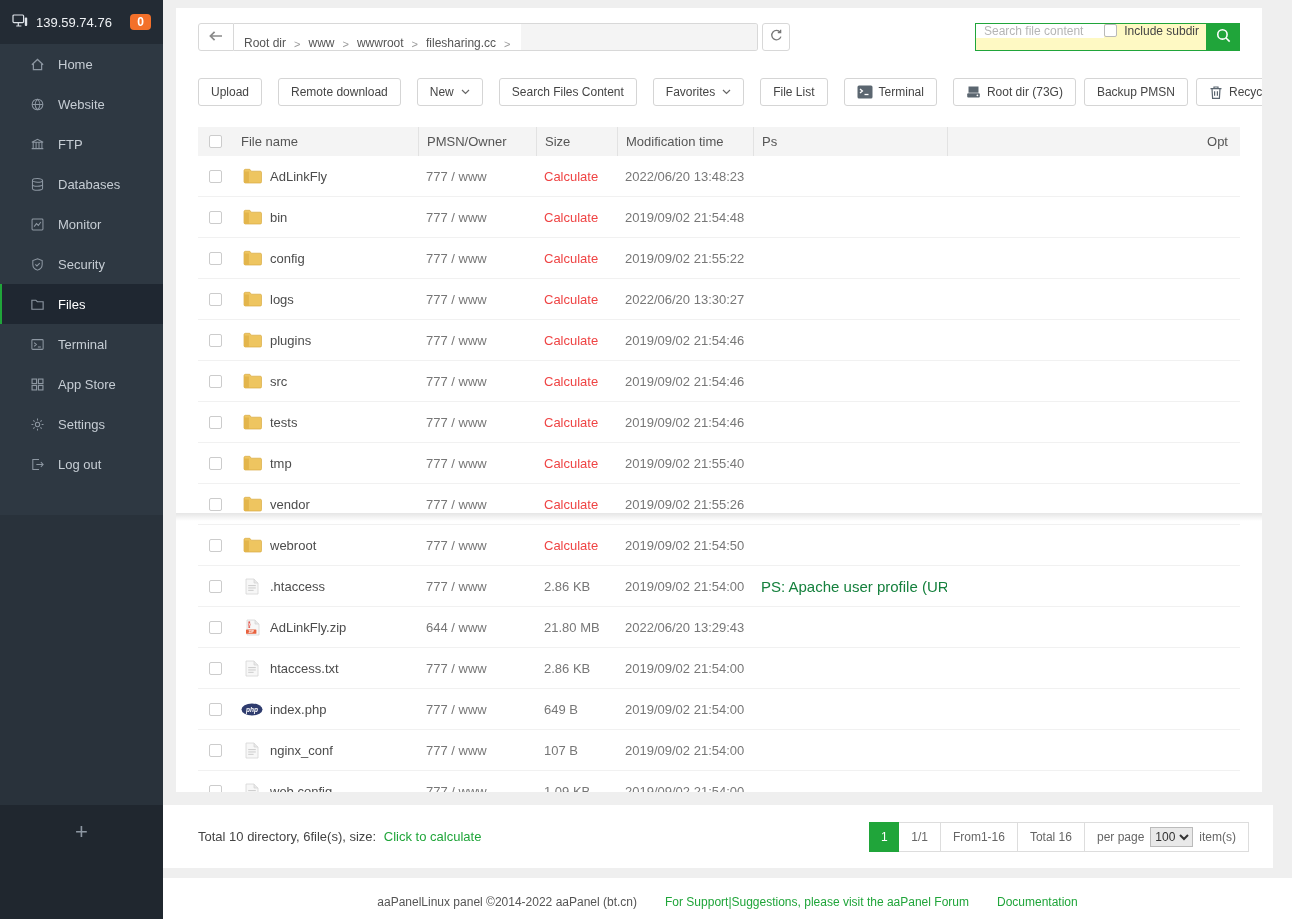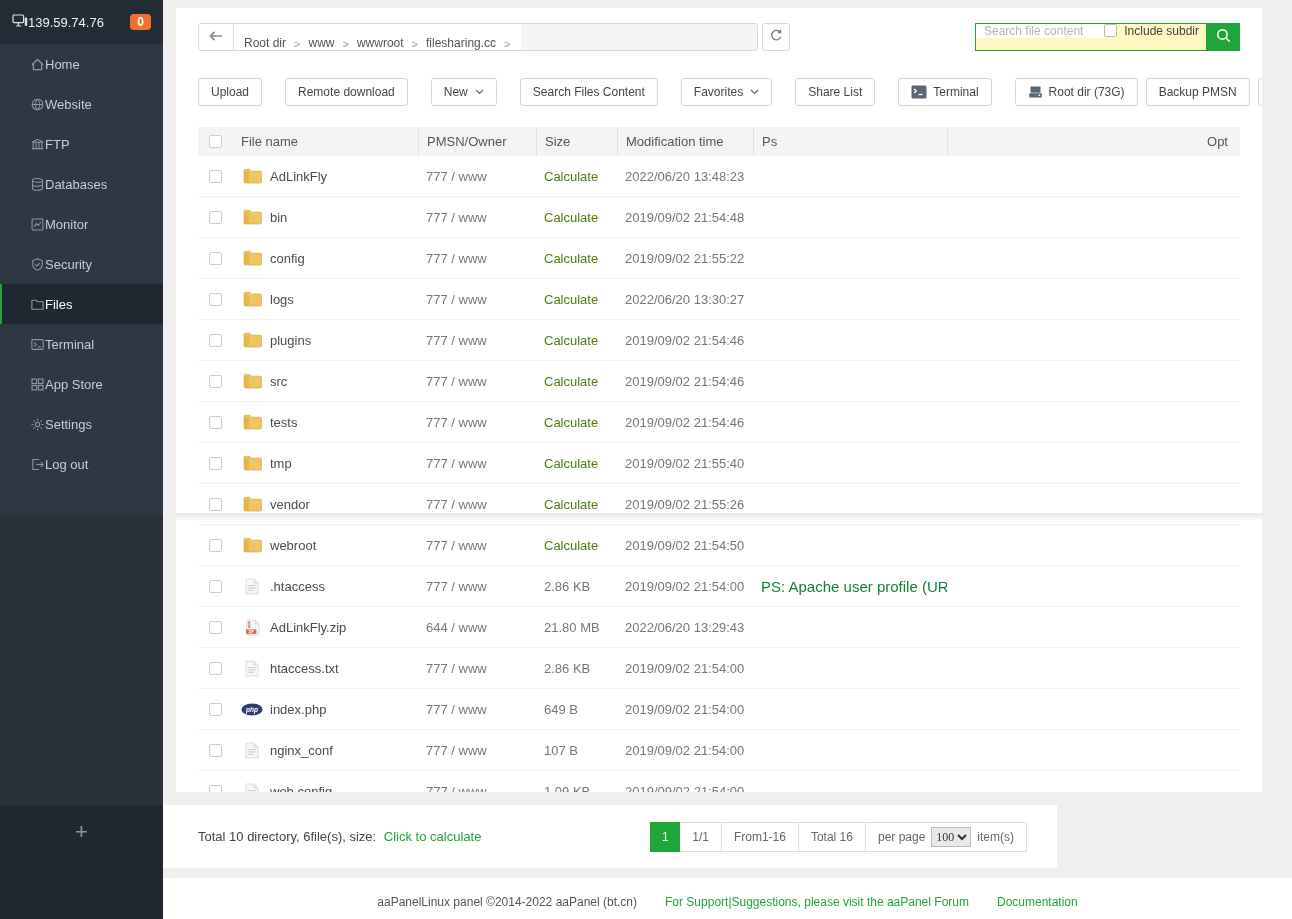--- a/index.html
+++ b/index.html
@@ -2,24 +2,24 @@
 <html><head>
 <meta charset="utf-8">
 <style>
   *{box-sizing:border-box}
   html,body{margin:0;padding:0}
   body{width:1292px;height:919px;overflow:hidden;background:#efefef;
        font-family:"Liberation Sans",sans-serif;font-size:13px;color:#444;position:relative}
 
   
   .sidebar{position:absolute;left:0;top:0;width:163px;height:919px;background:#2e3842;z-index:5}
-  .sidebar-header{height:44px;background:#232b34;display:flex;align-items:center;padding:0 12px;gap:0;color:#dde2e8}
+  .sidebar-header{height:44px;background:#232b34;display:flex;align-items:center;padding:0 12px;gap:8px;color:#dde2e8}
   .server-ip{color:#eef1f4;font-size:13px}
   .badge{margin-left:auto;background:#f3702a;color:#fff;font-size:12px;font-weight:bold;padding:1px 7px;border-radius:4px;cursor:pointer}
-  .side-item{height:40px;display:flex;align-items:center;padding-left:27px;color:#c6cdd4;
+  .side-item{height:40px;display:flex;align-items:center;gap:13px;padding-left:27px;color:#c6cdd4;
              font-size:13px;cursor:pointer;border-left:2px solid transparent}
   .side-item .icon{color:#8d97a2;display:flex;width:16px;justify-content:center}
   .side-item.active{background:#1f2731;border-left-color:#20a53a;color:#fff}
   .sidebar-dim{position:absolute;left:0;top:515px;width:100%;height:290px;background:rgba(0,0,0,.10);pointer-events:none}
   .sidebar-bottom{position:absolute;bottom:0;left:0;width:100%;height:114px;background:#20272f;
                   color:#8d97a2;font-size:22px;text-align:center;padding-top:14px}
 
   
   .main{margin-left:163px;position:relative;height:919px}
   .panel{position:relative;margin:8px 0 0 13px;width:1086px;height:784px;background:#fff;
@@ -46,21 +46,21 @@
   .search-input::placeholder{color:#b5b5b5}
   .sb-cbx{width:13px;height:13px;border:1px solid #b9b9b9;border-radius:2px;background:#fff;flex:none;cursor:pointer}
   .sb-label{font-size:12px;color:#444;margin:0 7px;white-space:nowrap}
   .search-btn{width:34px;height:28px;background:#20a53a;border:0;display:flex;align-items:center;
               justify-content:center;cursor:pointer;flex:none;margin:-1px -1px -1px 0}
 
   
   .toolbar{display:flex;justify-content:space-between;margin-top:27px}
   .tb-left,.tb-right{display:flex;align-items:center}
   .btn{display:flex;align-items:center;gap:6px;border:1px solid #d5d5d5;background:#fff;border-radius:3px;
-       height:28px;padding:0 12px;font-size:12px;color:#454545;margin-right:23px;cursor:pointer;
+       height:28px;padding:0 12px;font-size:12px;color:#454545;margin-right:16px;cursor:pointer;
        font-family:inherit;white-space:nowrap}
   .tb-left .btn:last-child{margin-right:0}
   .tb-right .btn{margin-right:0;margin-left:8px}
   .btn .icon{display:flex}
   .caret{display:flex;margin-left:1px}
 
   
   .table{margin-top:21px}
   .thead{display:grid;grid-template-columns:35px 185px 118px 81px 136px 194px 1fr;height:29px;background:#f4f4f4;
          font-size:13px;color:#555}
@@ -68,35 +68,35 @@
   .th:nth-child(n+3){border-left:1px solid #e2e2e2}
   .th.th-opt{justify-content:flex-end;padding-right:12px}
   .th.cb-cell,.cell-cb{display:flex;align-items:center;justify-content:center;padding-left:0}
   .cbx{width:13px;height:13px;border:1px solid #ccc;border-radius:2px;background:#fff;display:inline-block;cursor:pointer}
   .trow{display:grid;grid-template-columns:35px 185px 118px 81px 136px 194px 1fr;height:41px;align-items:center;
         border-bottom:1px solid #f1f1f1;font-size:13px;color:#777}
   .cell-name{display:flex;align-items:center;gap:7px;padding-left:8px;color:#4c4c4c}
   .cell-name .icon{display:flex;width:22px;justify-content:center;flex:none}
   .fname{cursor:pointer}
   .cell{padding-left:8px}
-  .size-link{color:#4d7c0f;text-decoration:none;cursor:pointer}
+  .size-link{color:#ef4444;text-decoration:none;cursor:pointer}
   .cell-ps{font-size:15px;color:#15803d;white-space:nowrap;overflow:hidden;padding-left:8px}
 
   
-  .statusbar{margin-top:13px;width:894px;height:63px;background:#fff;display:flex;align-items:center;
-             justify-content:space-between;padding:0 30px 0 35px}
+  .statusbar{margin-top:13px;width:1110px;height:63px;background:#fff;display:flex;align-items:center;
+             justify-content:space-between;padding:0 24px 0 35px}
   .summary{font-size:13px;color:#444}
   .summary a{color:#20a53a;text-decoration:none;margin-left:4px;cursor:pointer}
   .pagination{display:flex;align-items:stretch;height:30px;font-size:12px;color:#666}
   .page-cell{display:flex;align-items:center;padding:0 12px;border:1px solid #ddd;border-left:0;background:#fff;cursor:pointer}
   .page-cell.first{border-left:1px solid #ddd}
   .page-cell.current{background:#20a53a;border-color:#20a53a;color:#fff;min-width:30px;justify-content:center;padding:0}
   .page-cell.per-page{cursor:default}
   .per-page select{margin:0 6px;font-size:12px;height:20px;border:1px solid #bbb;background:#e9e9e9;
-                   color:#333;font-family:Liberation Serif, serif;cursor:pointer}
+                   color:#333;font-family:Liberation Sans, sans-serif;cursor:pointer}
 
   
   .page-footer{margin-top:10px;width:1129px;height:47px;background:#fff;display:flex;align-items:center;
                justify-content:center;gap:28px;font-size:12px;color:#555}
   .page-footer a{color:#20a53a;text-decoration:none;cursor:pointer}
 </style>
 </head>
 <body>
 
 <div class="sidebar">
@@ -277,21 +277,21 @@
           </button>
           <button class="btn">
             <span>Favorites</span>
             <span class="caret">
               <svg width="9" height="6" viewBox="0 0 9 6" fill="none" stroke="#666" stroke-width="1.2">
                 <path d="m1 1 3.5 3.5L8 1"></path>
               </svg>
             </span>
           </button>
           <button class="btn">
-            <span>Share List</span>
+            <span>File List</span>
           </button>
           <button class="btn">
             <span class="icon">
               <svg width="16" height="14" viewBox="0 0 16 14">
                 <rect x="0.5" y="0.5" width="15" height="13" rx="1.5" fill="#5b6670"></rect>
                 <path d="m3 4 2.4 2L3 8" stroke="#fff" stroke-width="1.3" fill="none"></path>
                 <path d="M7.5 9.5h4" stroke="#fff" stroke-width="1.3"></path>
               </svg>
             </span>
             <span>Terminal</span>

